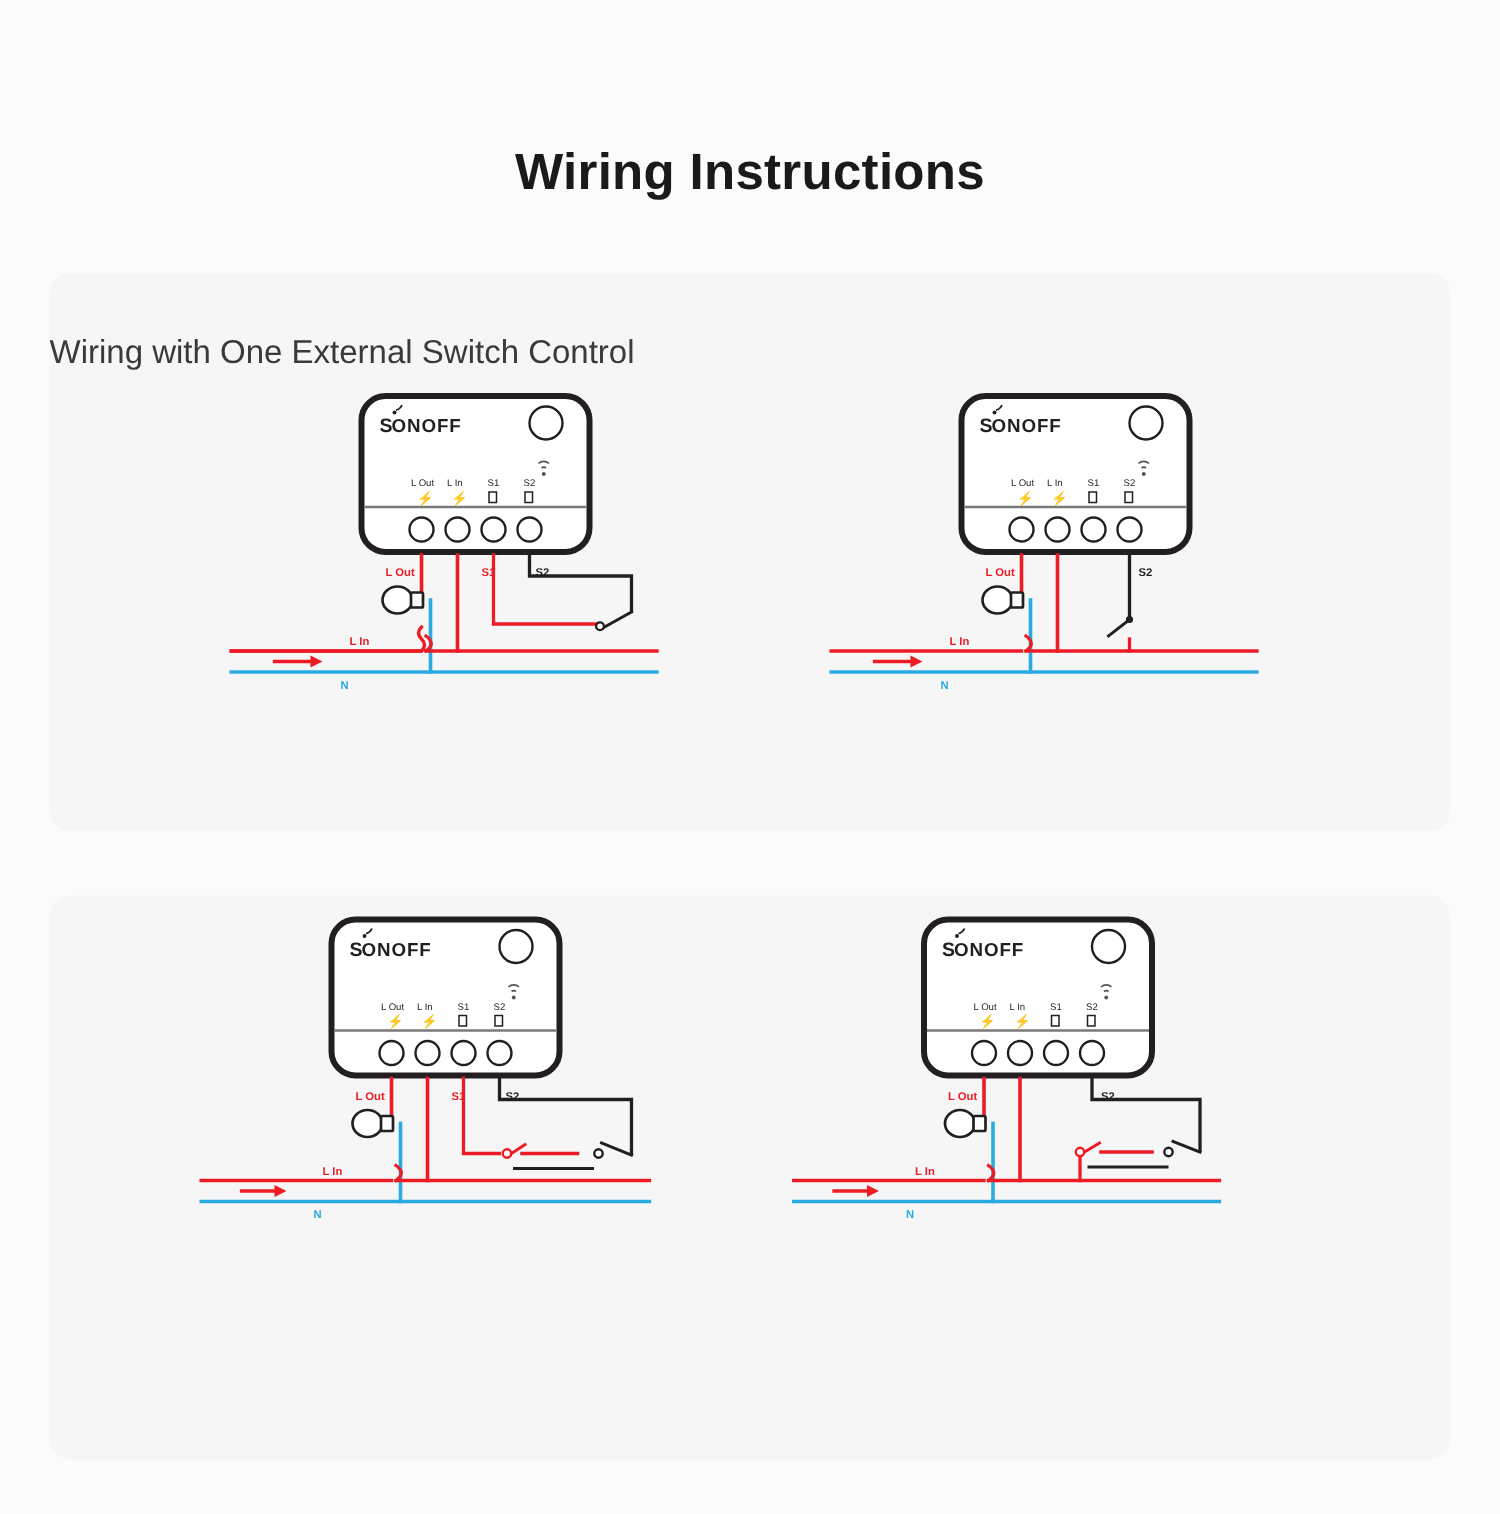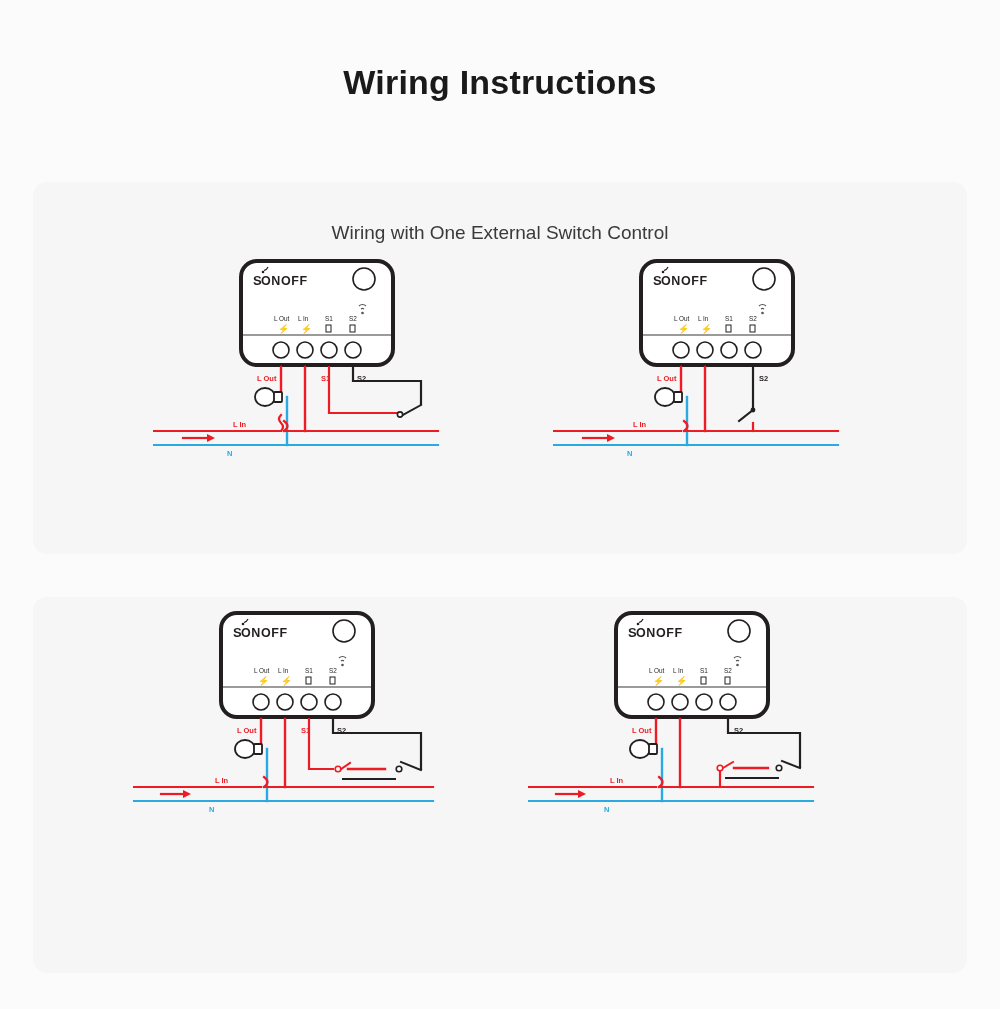--- a/index.html
+++ b/index.html
@@ -15,35 +15,35 @@
     color: #222;
     overflow: hidden;
   }
   .page-title {
     text-align: center;
     font-size: 34px;
     font-weight: bold;
     color: #1a1a1a;
     letter-spacing: .2px;
     margin: 0;
-    padding-top: 62px;
+    padding-top: 95px;
     line-height: 1.2;
   }
   .panel {
     position: absolute;
     left: 33px;
     width: 934px;
     background: #f6f6f6;
     border-radius: 14px;
   }
   #panel-1 { top: 182px; height: 372px; }
   #panel-2 { top: 597px; height: 376px; }
   .panel-heading {
-    text-align: center;
-    font-size: 19px;
+    text-align: left;
+    font-size: 22px;
     font-weight: normal;
     color: #3a3a3a;
     margin: 0;
     padding-top: 40px;
     line-height: 1.2;
   }
   .diagram-row {
     position: relative;
     width: 100%;
     height: 250px;

